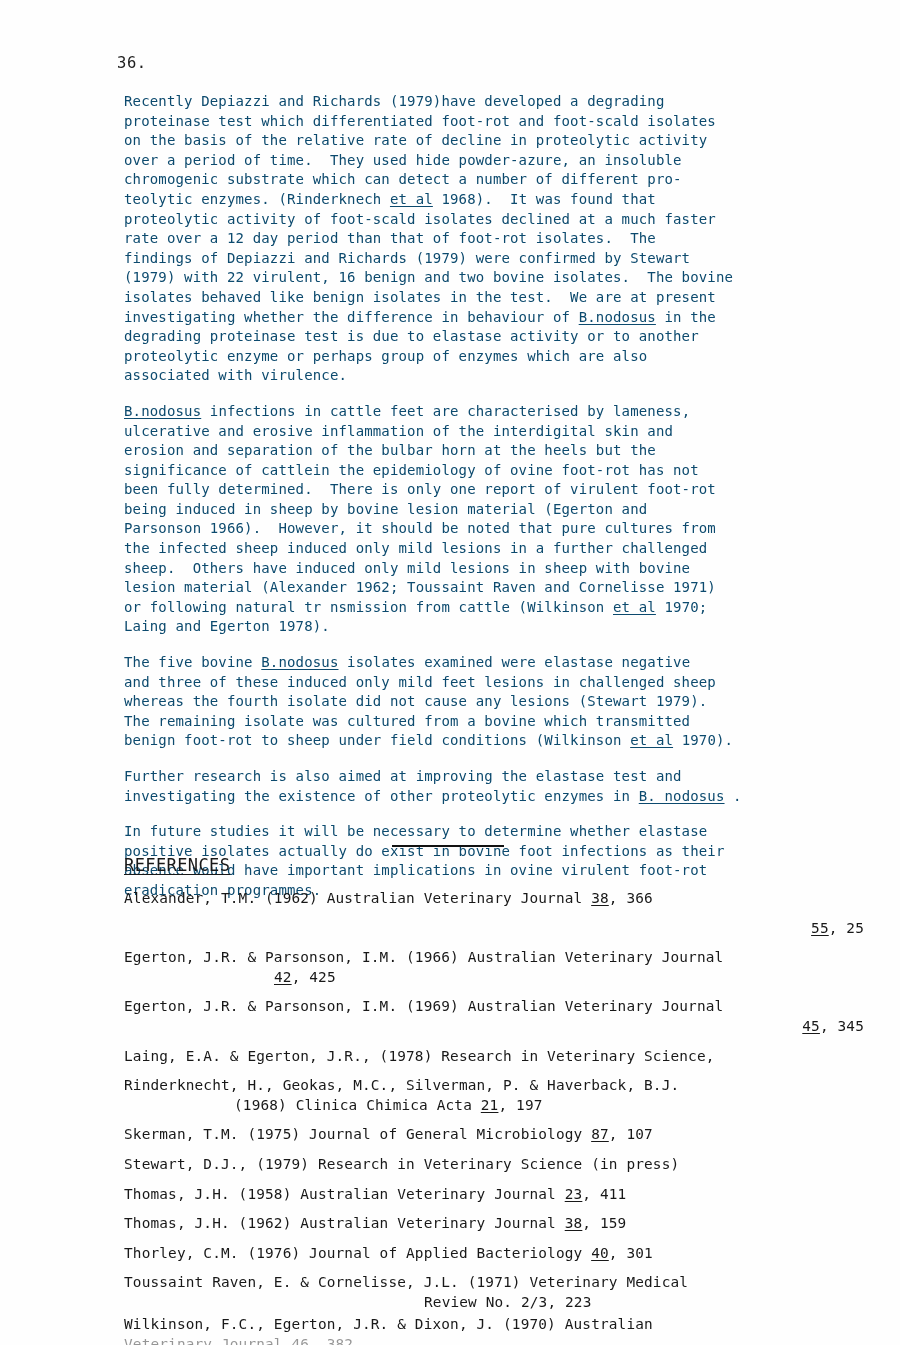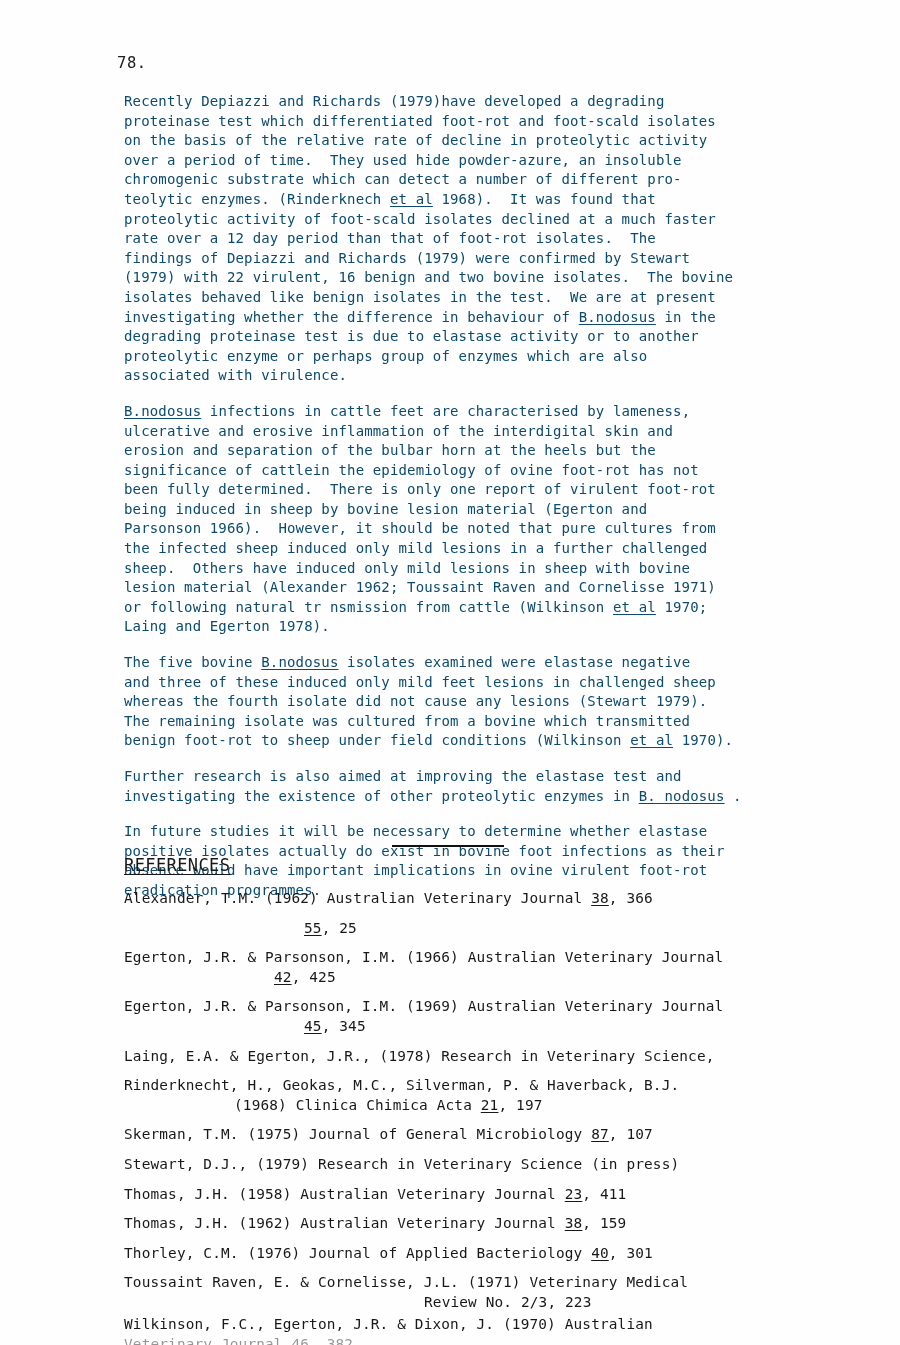--- a/index.html
+++ b/index.html
@@ -80,21 +80,21 @@
     top: 889px;
     width: 740px;
     font-size: 14.4px;
     line-height: 19.6px;
     letter-spacing: 0.15px;
     color: #181818;
   }
   .ref-entry { margin: 0 0 10px 0; }
   .ref-entry .line { display: block; white-space: pre; }
   .ref-entry .line.cont-a { padding-left: 150px; }
-  .ref-entry .line.cont-b { padding-left: 180px; }
+  .ref-entry .line.cont-b { padding-left: 180px; text-align: right; }
   .ref-entry .line.cont-c { padding-left: 110px; }
   .ref-entry .line.cont-d { padding-left: 300px; }
 
   
   .ref-clipped {
     position: absolute;
     left: 124px;
     top: 1315px;
     width: 740px;
     height: 30px;
@@ -106,21 +106,21 @@
     white-space: pre;
   }
   .ref-clipped .line { display: block; white-space: pre; }
   .ref-clipped .line.faded { opacity: 0.45; }
 </style>
 </head>
 <body>
 
 <div id="page">
 
-  <div class="page-number">78.</div>
+  <div class="page-number">36.</div>
 
   <div class="body-block">
     <p class="para"><span class="line">Recently Depiazzi and Richards (1979)have developed a degrading</span><span class="line">proteinase test which differentiated foot-rot and foot-scald isolates</span><span class="line">on the basis of the relative rate of decline in proteolytic activity</span><span class="line">over a period of time.  They used hide powder-azure, an insoluble</span><span class="line">chromogenic substrate which can detect a number of different pro-</span><span class="line">teolytic enzymes. (Rinderknech <u class="sp">et al</u> 1968).  It was found that</span><span class="line">proteolytic activity of foot-scald isolates declined at a much faster</span><span class="line">rate over a 12 day period than that of foot-rot isolates.  The</span><span class="line">findings of Depiazzi and Richards (1979) were confirmed by Stewart</span><span class="line">(1979) with 22 virulent, 16 benign and two bovine isolates.  The bovine</span><span class="line">isolates behaved like benign isolates in the test.  We are at present</span><span class="line">investigating whether the difference in behaviour of <u class="sp">B.nodosus</u> in the</span><span class="line">degrading proteinase test is due to elastase activity or to another</span><span class="line">proteolytic enzyme or perhaps group of enzymes which are also</span><span class="line">associated with virulence.</span></p>
     <p class="para"><span class="line"><u class="sp">B.nodosus</u> infections in cattle feet are characterised by lameness,</span><span class="line">ulcerative and erosive inflammation of the interdigital skin and</span><span class="line">erosion and separation of the bulbar horn at the heels but the</span><span class="line">significance of cattlein the epidemiology of ovine foot-rot has not</span><span class="line">been fully determined.  There is only one report of virulent foot-rot</span><span class="line">being induced in sheep by bovine lesion material (Egerton and</span><span class="line">Parsonson 1966).  However, it should be noted that pure cultures from</span><span class="line">the infected sheep induced only mild lesions in a further challenged</span><span class="line">sheep.  Others have induced only mild lesions in sheep with bovine</span><span class="line">lesion material (Alexander 1962; Toussaint Raven and Cornelisse 1971)</span><span class="line">or following natural tr nsmission from cattle (Wilkinson <u class="sp">et al</u> 1970;</span><span class="line">Laing and Egerton 1978).</span></p>
     <p class="para"><span class="line">The five bovine <u class="sp">B.nodosus</u> isolates examined were elastase negative</span><span class="line">and three of these induced only mild feet lesions in challenged sheep</span><span class="line">whereas the fourth isolate did not cause any lesions (Stewart 1979).</span><span class="line">The remaining isolate was cultured from a bovine which transmitted</span><span class="line">benign foot-rot to sheep under field conditions (Wilkinson <u class="sp">et al</u> 1970).</span></p>
     <p class="para"><span class="line">Further research is also aimed at improving the elastase test and</span><span class="line">investigating the existence of other proteolytic enzymes in <u class="sp">B. nodosus</u> .</span></p>
     <p class="para"><span class="line">In future studies it will be necessary to determine whether elastase</span><span class="line">positive isolates actually do exist in bovine foot infections as their</span><span class="line">absence would have important implications in ovine virulent foot-rot</span><span class="line">eradication programmes.</span></p>
   </div>
 
   <div class="separator"></div>

